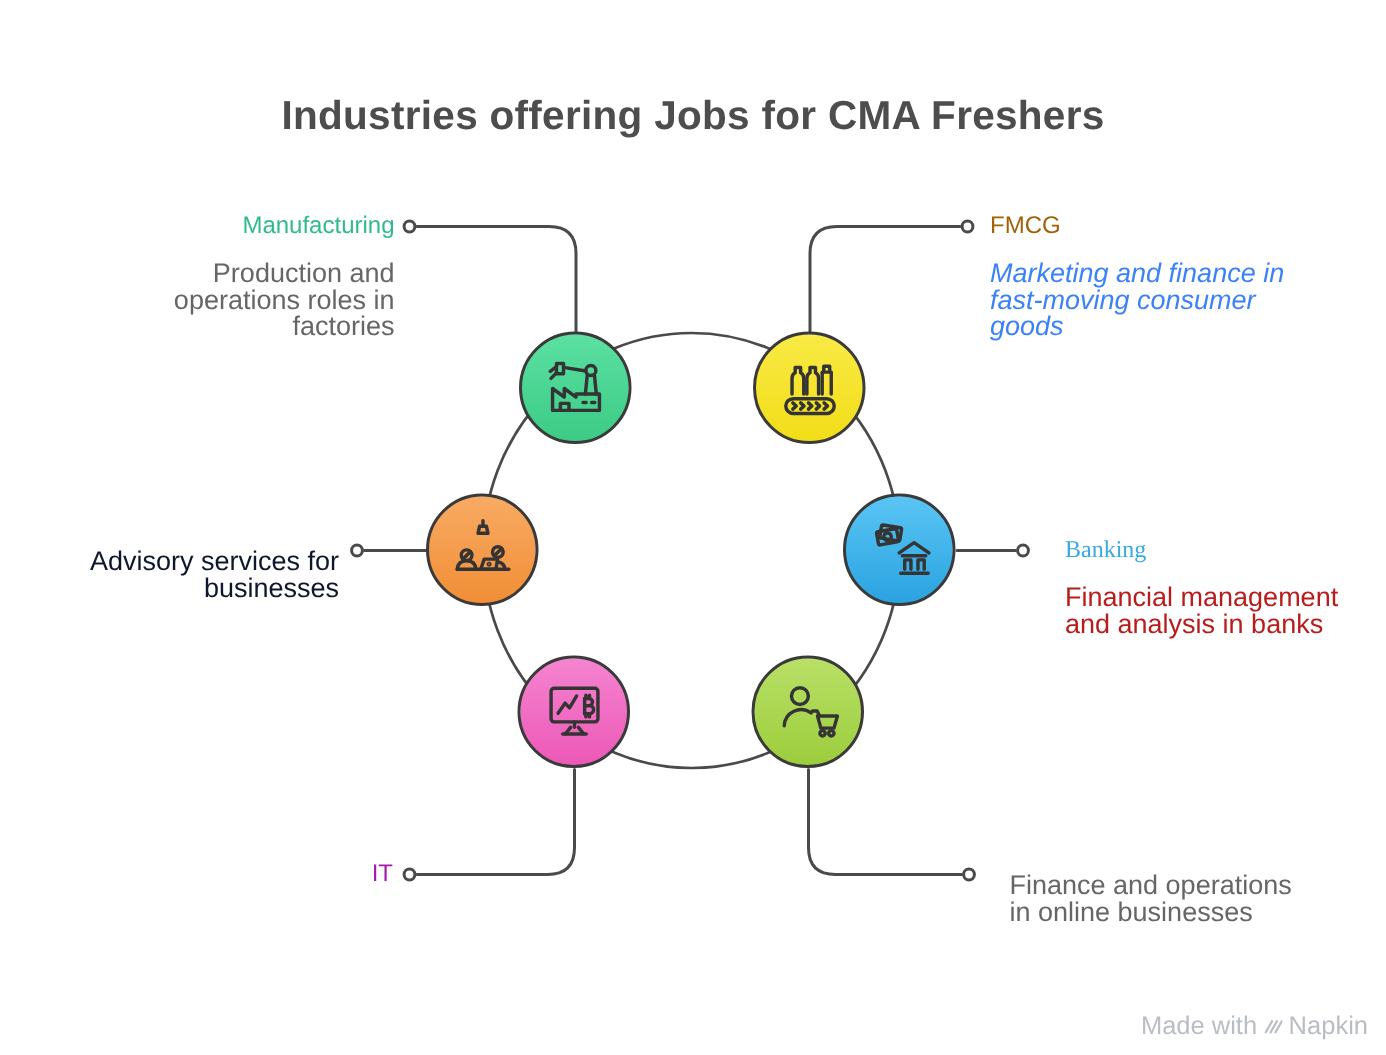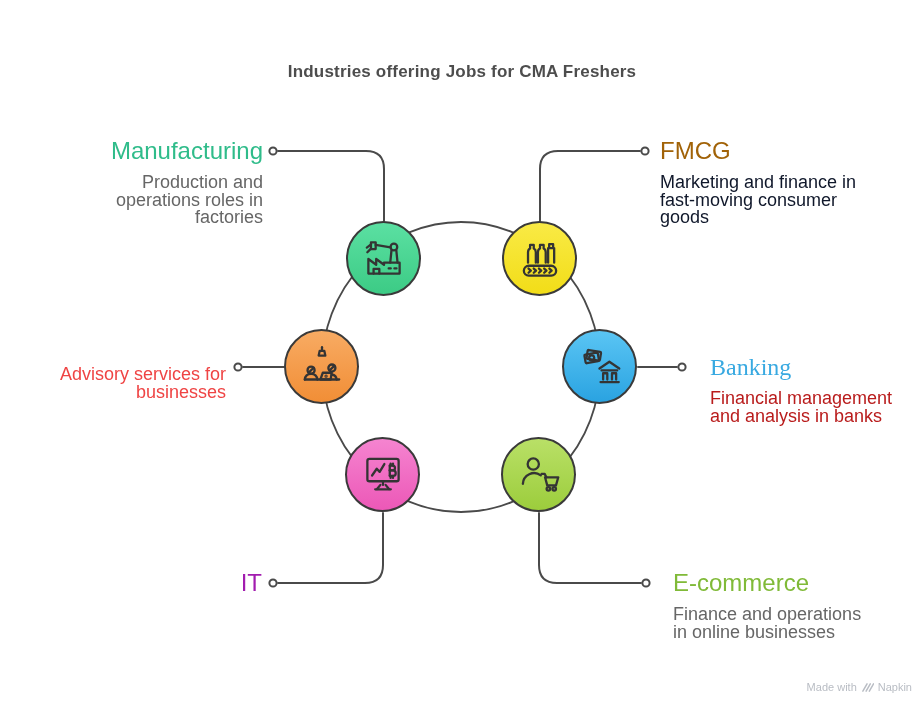--- a/index.html
+++ b/index.html
@@ -2,38 +2,38 @@
 <html><head>
 <meta charset="utf-8">
 <style>
   html,body{margin:0;padding:0;background:#ffffff;}
   #canvas{
     position:relative;width:924px;height:703px;background:#ffffff;overflow:hidden;
     font-family:"Liberation Sans", sans-serif;
   }
   #page-title{
     position:absolute;left:0;top:62px;width:924px;text-align:center;
-    font-size:17px;font-weight:700;letter-spacing:.2px;
+    font-size:27px;font-weight:700;letter-spacing:.2px;
   }
   #connector-layer{position:absolute;left:0;top:0;z-index:1;}
   .node-circle{
     position:absolute;width:71px;height:71px;border-radius:50%;
     border:2.5px solid #3a3a3a;z-index:2;display:flex;align-items:center;justify-content:center;
     box-sizing:content-box;
   }
   .node-circle svg{width:50px;height:50px;display:block;}
   .icon-stroke{fill:none;stroke:currentColor;stroke-width:2.2;stroke-linecap:round;stroke-linejoin:round;}
   .node-label{position:absolute;z-index:3;}
   .node-label.align-right{text-align:right;}
   .node-label.align-left{text-align:left;}
-  .node-title{font-size:24px;line-height:24px;font-weight:400;}
+  .node-title{font-size:16px;line-height:24px;font-weight:400;}
   .node-desc{font-size:18px;line-height:17.5px;margin-top:11px;white-space:pre-line;}
   #watermark{
-    position:absolute;right:12px;bottom:9px;z-index:3;font-size:11px;
-    display:flex;gap:4px;
+    position:absolute;right:12px;bottom:9px;z-index:3;font-size:17px;
+    display:flex;align-items:center;gap:4px;
   }
   #watermark svg{width:13px;height:13px;display:block;}
 </style>
 </head>
 <body>
 
 <div id="canvas">
 
   <div id="page-title" style="color: rgb(77, 77, 77);">Industries offering Jobs for CMA Freshers</div>
 
@@ -73,42 +73,42 @@
         <path d="M31.2 15.5 L30 27.5 M35.8 15.5 L37 27.5"></path>
         <path d="M9 38 V24 L16.5 29.5 V24 L24 29.5 V27.5 H39 V38 Z"></path>
         <path d="M14 38 v-4.5 h5.5 V38"></path>
         <path d="M28.5 33 h2 M34 33 h2"></path>
       </g>
     </svg>
   </div>
 
   <div class="node-label align-left" style="left:660px;top:139px;">
     <div class="node-title" style="color: #a16207;">FMCG</div>
-    <div class="node-desc" style="color: #0f172a;">Marketing and finance in
+    <div class="node-desc" style="color: #3b82f6; font-style: italic;">Marketing and finance in
 fast-moving consumer
 goods</div>
   </div>
   <div class="node-circle" style="left: 502px; top: 221px; color: rgb(52, 52, 52); background: linear-gradient(rgb(249, 234, 69), rgb(242, 221, 24)); border-color: rgb(58, 58, 58);">
     <svg viewBox="0 0 48 48">
       <g class="icon-stroke">
         <rect x="8.5" y="30.5" width="31" height="9.5" rx="4.75"></rect>
         <path d="M13 33.2 l2.2 2 -2.2 2"></path>
         <path d="M18 33.2 l2.2 2 -2.2 2"></path>
         <path d="M23 33.2 l2.2 2 -2.2 2"></path>
         <path d="M28 33.2 l2.2 2 -2.2 2"></path>
         <path d="M33 33.2 l2.2 2 -2.2 2"></path>
         <path d="M12.5 27.5 V17.5 q0 -2.6 2 -3.6 V10.5 h3.5 V13.9 q2 1 2 3.6 V27.5"></path>
         <path d="M22 27.5 V17.5 q0 -2.6 2 -3.6 V10.5 h3.5 V13.9 q2 1 2 3.6 V27.5"></path>
         <path d="M31.8 27.5 V13.5 h5.8 V27.5 M32.8 13.5 V9.8 h3.8 v3.7"></path>
       </g>
     </svg>
   </div>
 
   <div class="node-label align-right" style="right:698px;top:355px;">
-    <div class="node-desc" style="color: #ef4444;">Advisory services for
+    <div class="node-desc" style="color: #0f172a;">Advisory services for
 businesses</div>
   </div>
   <div class="node-circle" style="left: 284px; top: 329px; color: rgb(52, 52, 52); background: linear-gradient(rgb(248, 171, 99), rgb(241, 142, 54)); border-color: rgb(58, 58, 58);">
     <svg viewBox="0 0 48 48">
       <g class="icon-stroke">
         <path d="M24 5 v3.5"></path>
         <path d="M20.8 13 l1 -4.5 h4.4 l1 4.5 Z"></path>
         <path d="M7.5 36 H40.5"></path>
         <circle cx="13.5" cy="27" r="3.4"></circle>
         <path d="M11.2 29.4 L16 24.7"></path>
@@ -159,21 +159,20 @@
         <path d="M30.5 19.6 h3.1 a2.5 2.5 0 0 1 0 5.2 h-3.1"></path>
         <path d="M31.3 13 v2 M33.6 13 v2 M31.3 24.8 v2 M33.6 24.8 v2"></path>
         <path d="M24 30 v3.5"></path>
         <path d="M21.5 33.5 l-3.2 4 M26.5 33.5 l3.2 4"></path>
         <path d="M16.5 37.7 h15"></path>
       </g>
     </svg>
   </div>
 
   <div class="node-label align-left" style="left:673px;top:571px;">
-    <div class="node-title" style="color: rgb(128, 186, 56);">E-commerce</div>
     <div class="node-desc" style="color: rgb(102, 102, 102);">Finance and operations
 in online businesses</div>
   </div>
   <div class="node-circle" style="left: 501px; top: 437px; color: rgb(52, 52, 52); background: linear-gradient(rgb(185, 224, 103), rgb(156, 205, 60)); border-color: rgb(58, 58, 58);">
     <svg viewBox="0 0 48 48">
       <g class="icon-stroke">
         <circle cx="18.5" cy="13.5" r="5.4"></circle>
         <path d="M8.5 32.5 a10.8 10.8 0 0 1 17.2 -8.2"></path>
         <path d="M26.5 23 h3 l1.6 3.2"></path>
         <path d="M29.8 26.2 H42.5 l-2.2 7.8 h-8.4 Z"></path>

